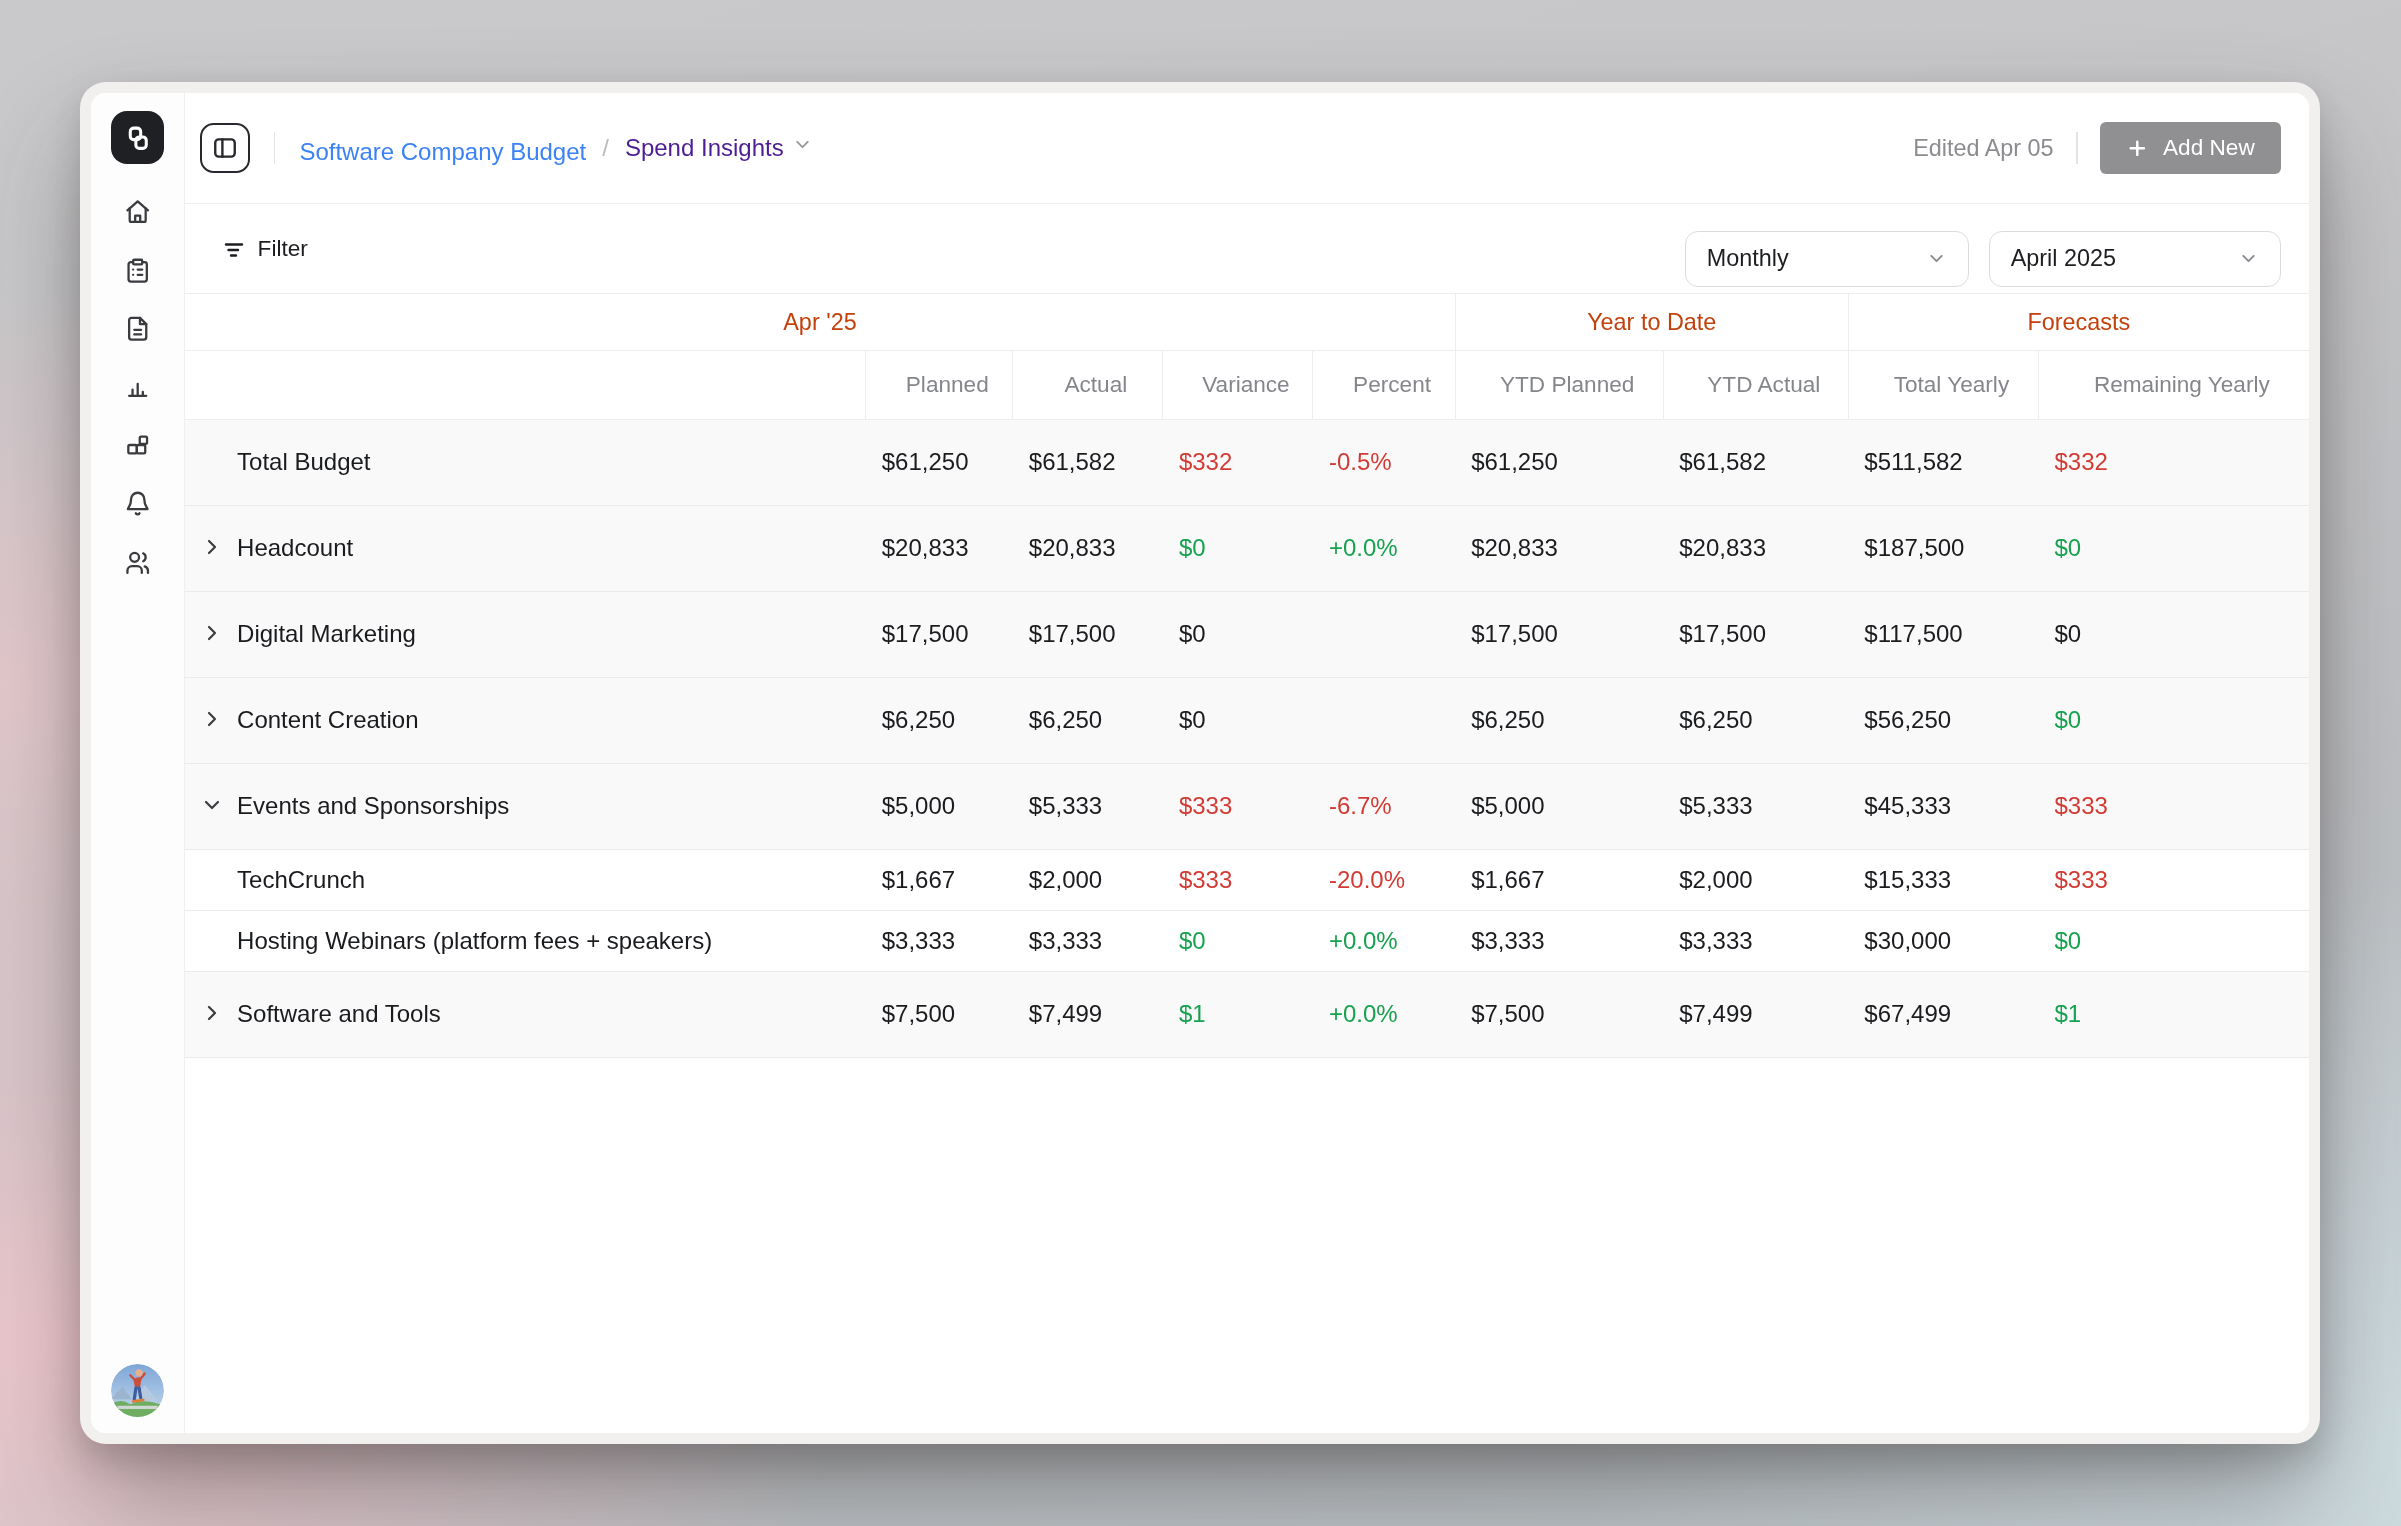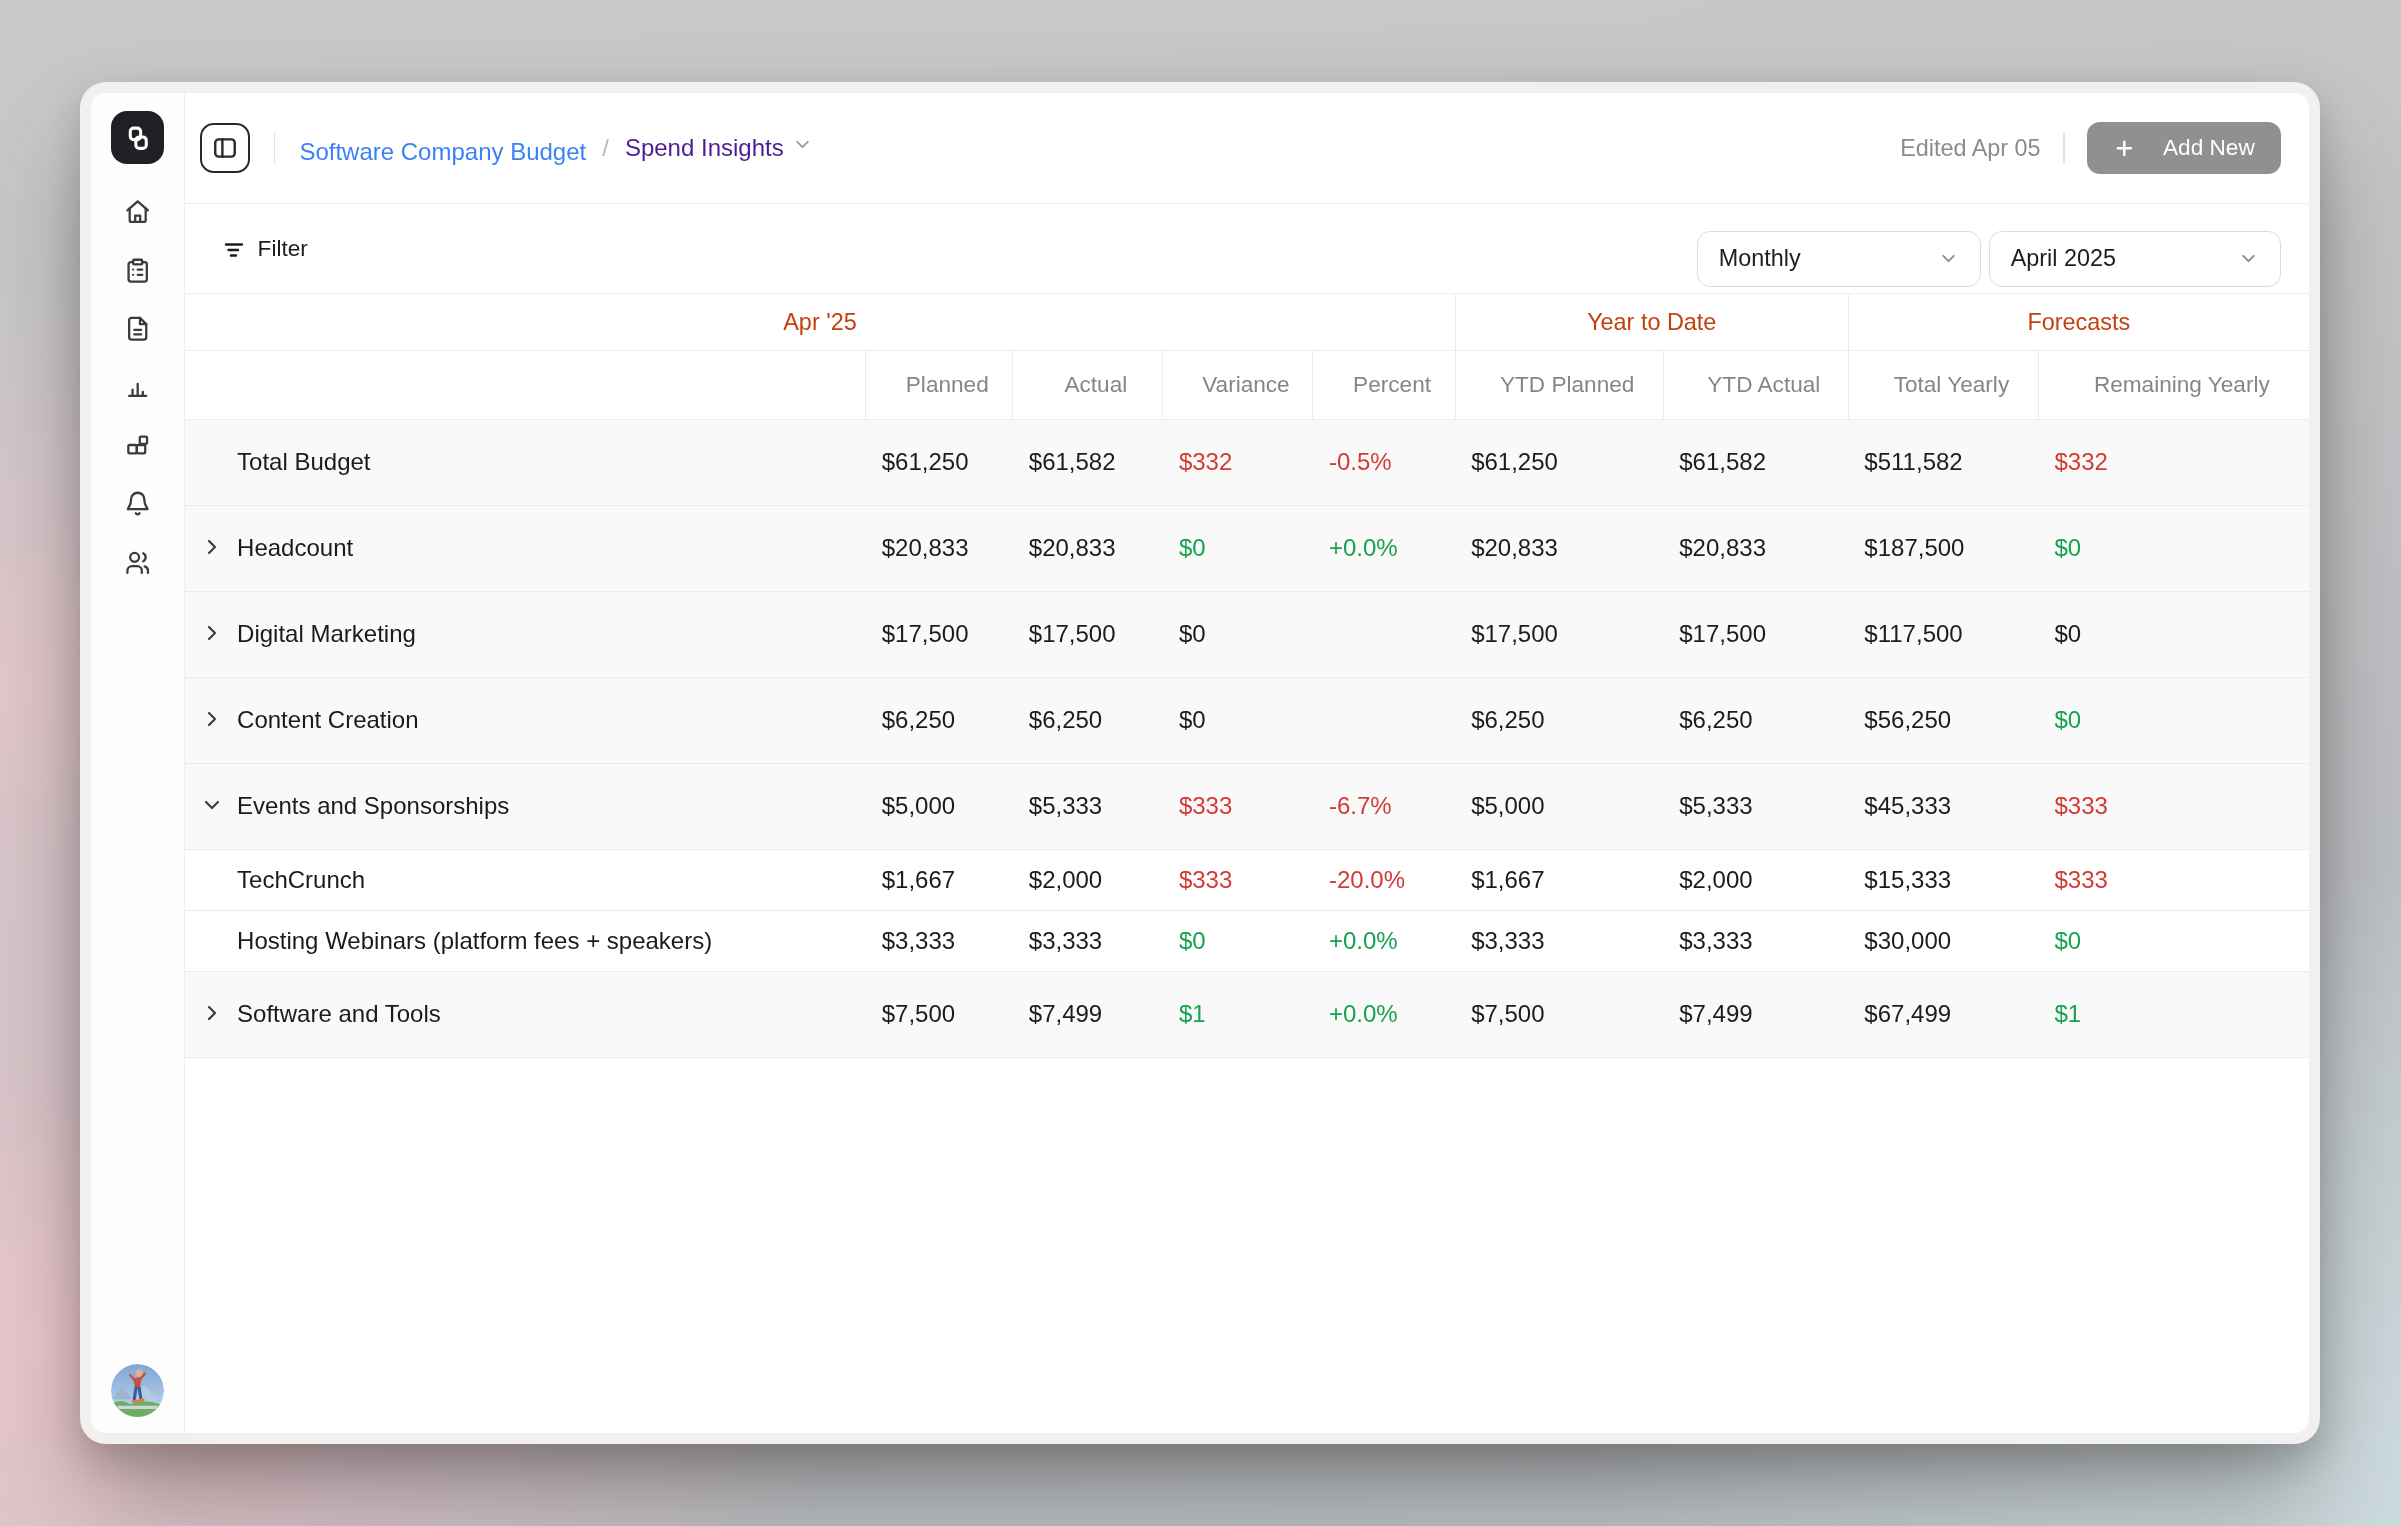--- a/index.html
+++ b/index.html
@@ -62,33 +62,33 @@
   .hdiv{ width:1.6px; height:32px; background:#e3e3e5; margin:0 24px; flex:none; }
   .crumbs{ display:flex; align-items:center; gap:16px; font-size:24px; }
   .crumb-a{ color:#3b82f6; cursor:pointer;margin-top:8px; }
   .crumb-sep{ color:#b9babd; font-size:24px; }
   .crumb-b{ color:#4c1d95; cursor:pointer; display:flex; align-items:flex-start; gap:8px; }
   .crumb-b svg{ width:21px; height:21px; stroke:#9a9b9f; stroke-width:2.2; fill:none;
                 stroke-linecap:round; stroke-linejoin:round; }
   .header-right{ margin-left:auto; display:flex; align-items:center; }
   .edited{ color:#8b8c90; font-size:23.4px; }
   .add-btn{
-    margin-left:22.6px; height:52px; padding:0 26px; border-radius:13px; border:none;
+    margin-left:22.6px; height:52px; padding:0 26px; border-radius:6px; border:none;
     background:#909093; color:#fff; font-size:22.6px; font-family:inherit;
-    display:flex; align-items:center; gap:27px; cursor:pointer;
+    display:flex; align-items:center; gap:14px; cursor:pointer;
   }
   .add-btn svg{ width:22.6px; height:22.6px; stroke:#fff; stroke-width:2.6; fill:none; stroke-linecap:round; }
 
   .toolbar{
     height:90px; flex:none; border-bottom:1.6px solid var(--border);
     display:flex; align-items:center; padding:0 28px 0 37px;
   }
   .filter-btn{ display:flex; align-items:flex-end; gap:11.3px; font-size:22.6px; color:#1d1e21; cursor:pointer; }
   .filter-btn svg{ width:24px; height:24px; stroke:#1d1e21; stroke-width:2.4; fill:none; stroke-linecap:round; }
-  .selects{ margin-left:auto; display:flex; gap:8px;margin-top:20px; }
+  .selects{ margin-left:auto; display:flex; gap:20px;margin-top:20px; }
   .select{
     height:56px; border:1.6px solid #dcdcdf; border-radius:13px; background:#fff;
     display:flex; align-items:center; padding:0 21px; font-size:23.4px; color:#1d1e21; cursor:pointer;
   }
   .select.w1{ width:284px; } .select.w2{ width:292px; }
   .select svg{ width:21px; height:21px; margin-left:auto; stroke:#8a8b90; stroke-width:2.2;
                fill:none; stroke-linecap:round; stroke-linejoin:round; }
 
   
   .grid-wrap{ flex:1; overflow:hidden; background:#fff; }

